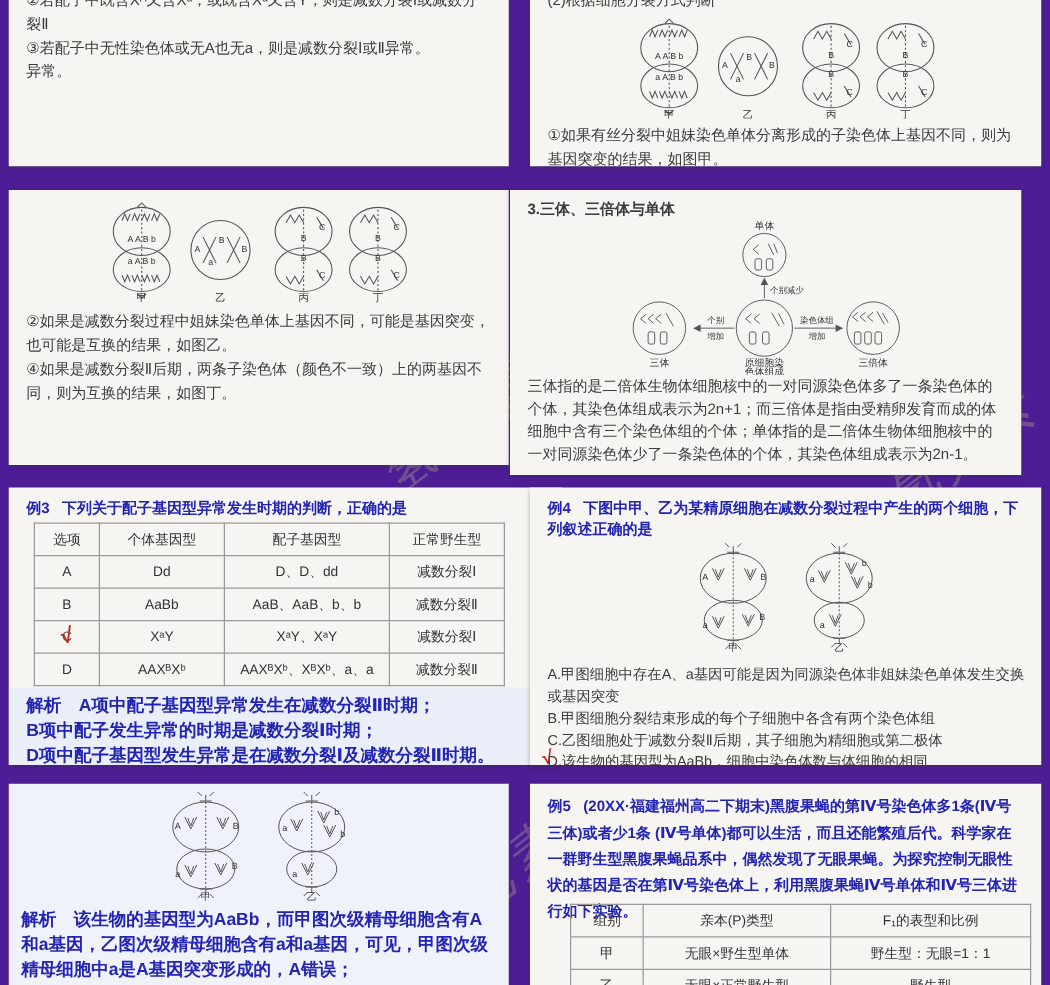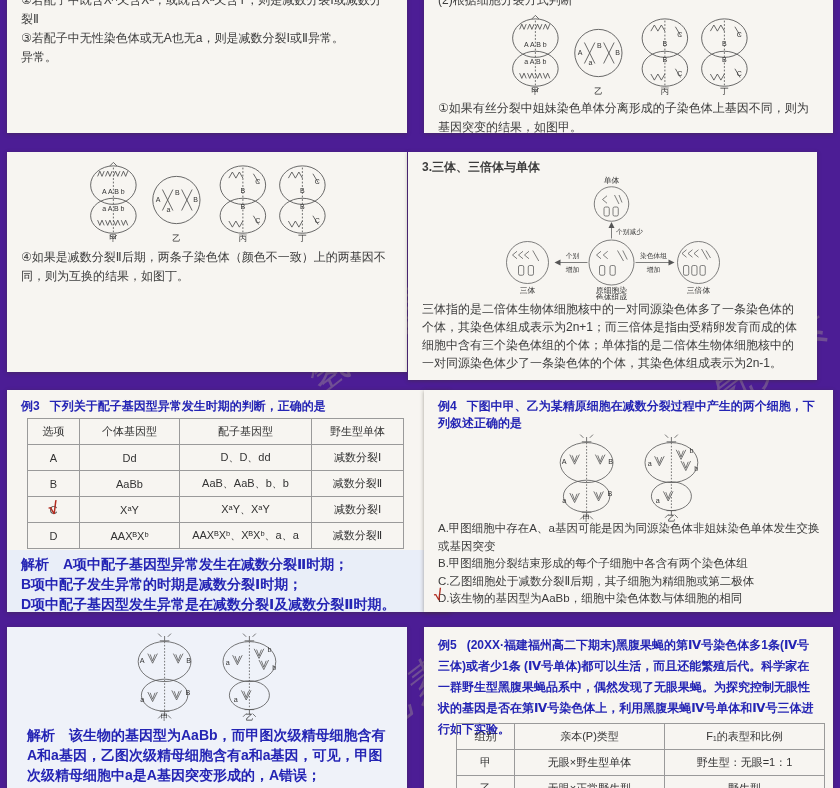--- a/index.html
+++ b/index.html
@@ -173,20 +173,21 @@
     </g>
     <g font-size="9.5" fill="#333" text-anchor="middle">
       <text x="48" y="95">甲</text>
       <text x="120" y="95">乙</text>
       <text x="196" y="95">丙</text>
       <text x="264" y="95">丁</text>
     </g>
   </svg>
 </div>
     <div class="abs" style="left:14px;right:14px;top:96px;">
+      <p class="txt">②如果是减数分裂过程中姐妹染色单体上基因不同，可能是基因突变，也可能是互换的结果，如图乙。</p>
       <p class="txt">④如果是减数分裂Ⅱ后期，两条子染色体（颜色不一致）上的两基因不同，则为互换的结果，如图丁。</p>
     </div>
   </div>
 
   <div class="slide" style="left:408px;top:152px;width:409px;height:228px;">
     <p class="txt bold abs" style="left:14px;top:6px;">3.三体、三倍体与单体</p>
     <div class="diagram abs" style="left:0;right:0;top:22px;text-align:center;">
       <svg width="256" height="126" viewBox="0 0 340 168">
         <g stroke="#555" fill="none" stroke-width="1">
           <circle cx="168" cy="40" r="23"></circle>
@@ -255,21 +256,21 @@
           <col style="width:52px">
           <col style="width:100px">
           <col style="width:132px">
           <col style="width:92px">
         </colgroup>
     <thead>
           <tr>
             <th>选项</th>
             <th>个体基因型</th>
             <th>配子基因型</th>
-            <th>野生型单体</th>
+            <th>正常野生型</th>
           </tr>
         </thead>
         <tbody>
           <tr>
             <td>A</td>
             <td>Dd</td>
             <td>D、D、dd</td>
             <td>减数分裂Ⅰ</td>
           </tr>
           <tr>
@@ -360,21 +361,21 @@
       <text x="193" y="26">b</text>
       <text x="199" y="48">b</text>
       <text x="151" y="88">a</text>
     </g>
     <g font-size="10" fill="#333" text-anchor="middle">
       <text x="62" y="111">甲</text>
       <text x="168" y="111">乙</text>
     </g>
   </svg>
 </div>
-    <div class="options abs" style="left:14px;right:12px;top:130px;">
+    <div class="options abs" style="left:14px;right:12px;top:142px;">
         <div class="list-item"><span>A.甲图细胞中存在A、a基因可能是因为同源染色体非姐妹染色单体发生交换或基因突变</span></div>
         <div class="list-item"><span>B.甲图细胞分裂结束形成的每个子细胞中各含有两个染色体组</span></div>
         <div class="list-item"><span>C.乙图细胞处于减数分裂Ⅱ后期，其子细胞为精细胞或第二极体</span></div>
         <div class="list-item"><span class="check">√</span><span>D.该生物的基因型为AaBb，细胞中染色体数与体细胞的相同</span></div>
       </div>
   </div>
 
   <div class="slide blue" style="left:7px;top:627px;width:400px;height:220px;">
     <div class="diagram abs" style="left:0;right:0;top:4px;">
   <svg width="184" height="90" viewBox="0 0 230 112">
@@ -433,21 +434,21 @@
       <text x="193" y="26">b</text>
       <text x="199" y="48">b</text>
       <text x="151" y="88">a</text>
     </g>
     <g font-size="10" fill="#333" text-anchor="middle">
       <text x="62" y="111">甲</text>
       <text x="168" y="111">乙</text>
     </g>
   </svg>
 </div>
-    <div class="abs" style="left:20px;right:14px;top:98px;">
+    <div class="abs" style="left:10px;right:14px;top:98px;">
         <div class="blue-line"><span>解析　该生物的基因型为AaBb，而甲图次级精母细胞含有A和a基因，乙图次级精母细胞含有a和a基因，可见，甲图次级精母细胞中a是A基因突变形成的，A错误；</span></div>
         <div class="blue-line"></div>
       </div>
   </div>
 
   <div class="slide" style="left:424px;top:627px;width:409px;height:220px;">
     <p class="qtitle abs" style="left:14px;right:12px;top:8px;line-height:21px;font-size:12px;">
       <span class="qtag">例5</span><span>(20XX·福建福州高二下期末)黑腹果蝇的第Ⅳ号染色体多1条(Ⅳ号三体)或者少1条 (Ⅳ号单体)都可以生活，而且还能繁殖后代。科学家在一群野生型黑腹果蝇品系中，偶然发现了无眼果蝇。为探究控制无眼性状的基因是否在第Ⅳ号染色体上，利用黑腹果蝇Ⅳ号单体和Ⅳ号三体进行如下实验。</span>
     </p>
     <table class="qtable abs" style="left:32px;top:96px;">

